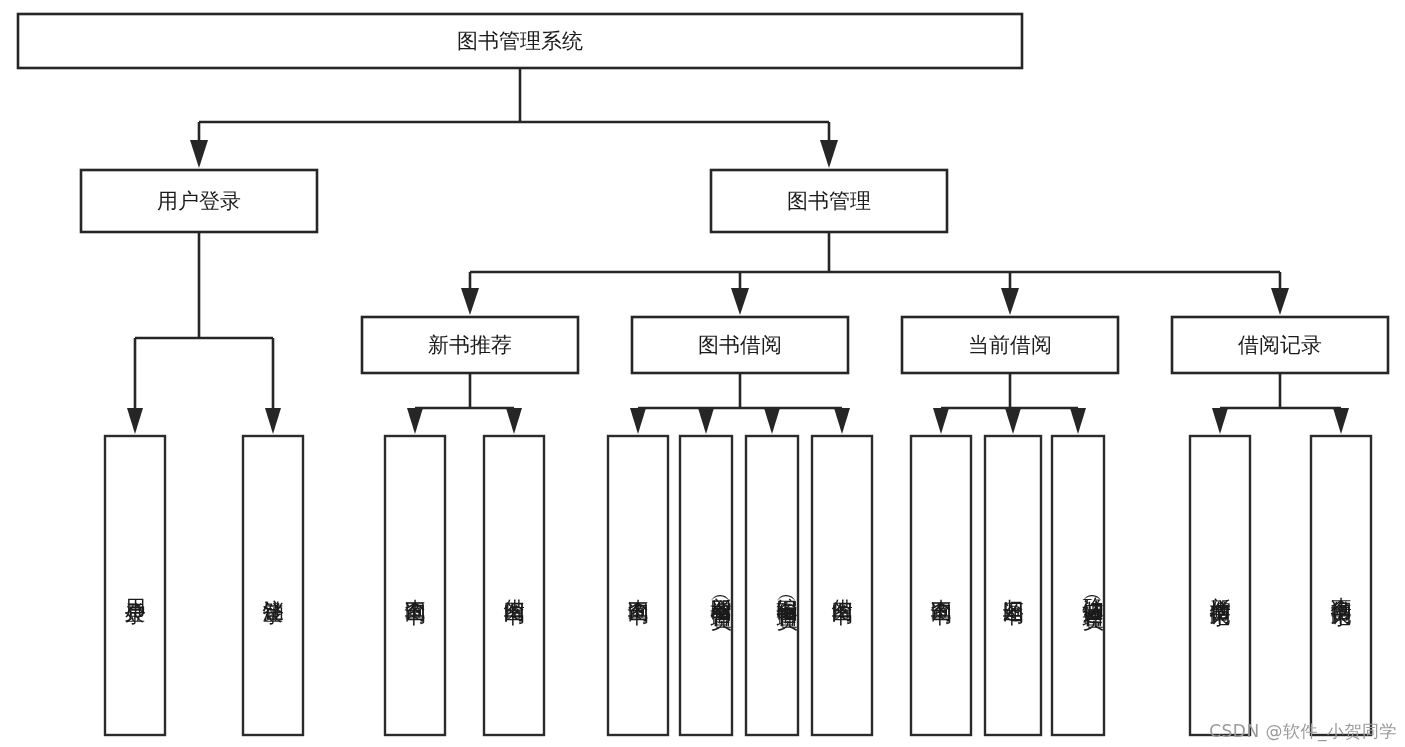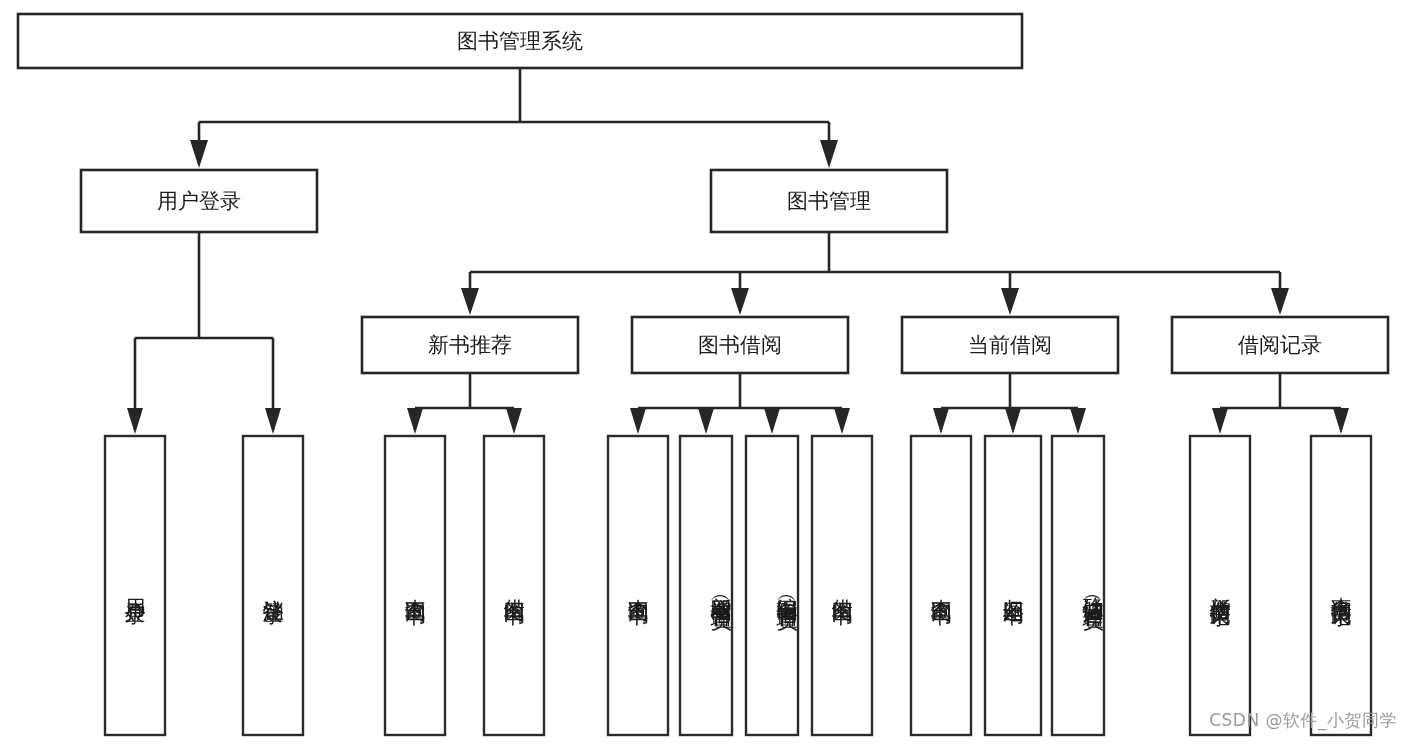--- a/index.html
+++ b/index.html
@@ -64,21 +64,21 @@
     font-size: 21px;
     line-height: 1.08;
     letter-spacing: 2px;
     color: #1b1b1b;
     white-space: nowrap;
     pointer-events: none;
   }
   .watermark {
     position: absolute;
     right: 8px;
-    bottom: 15px;
+    bottom: 4px;
     font-family: "DejaVu Sans", "Liberation Sans", sans-serif;
     font-size: 17px;
     color: #9a9a9a;
     letter-spacing: 0.5px;
     white-space: nowrap;
   }
 </style>
 </head>
 <body>
 

